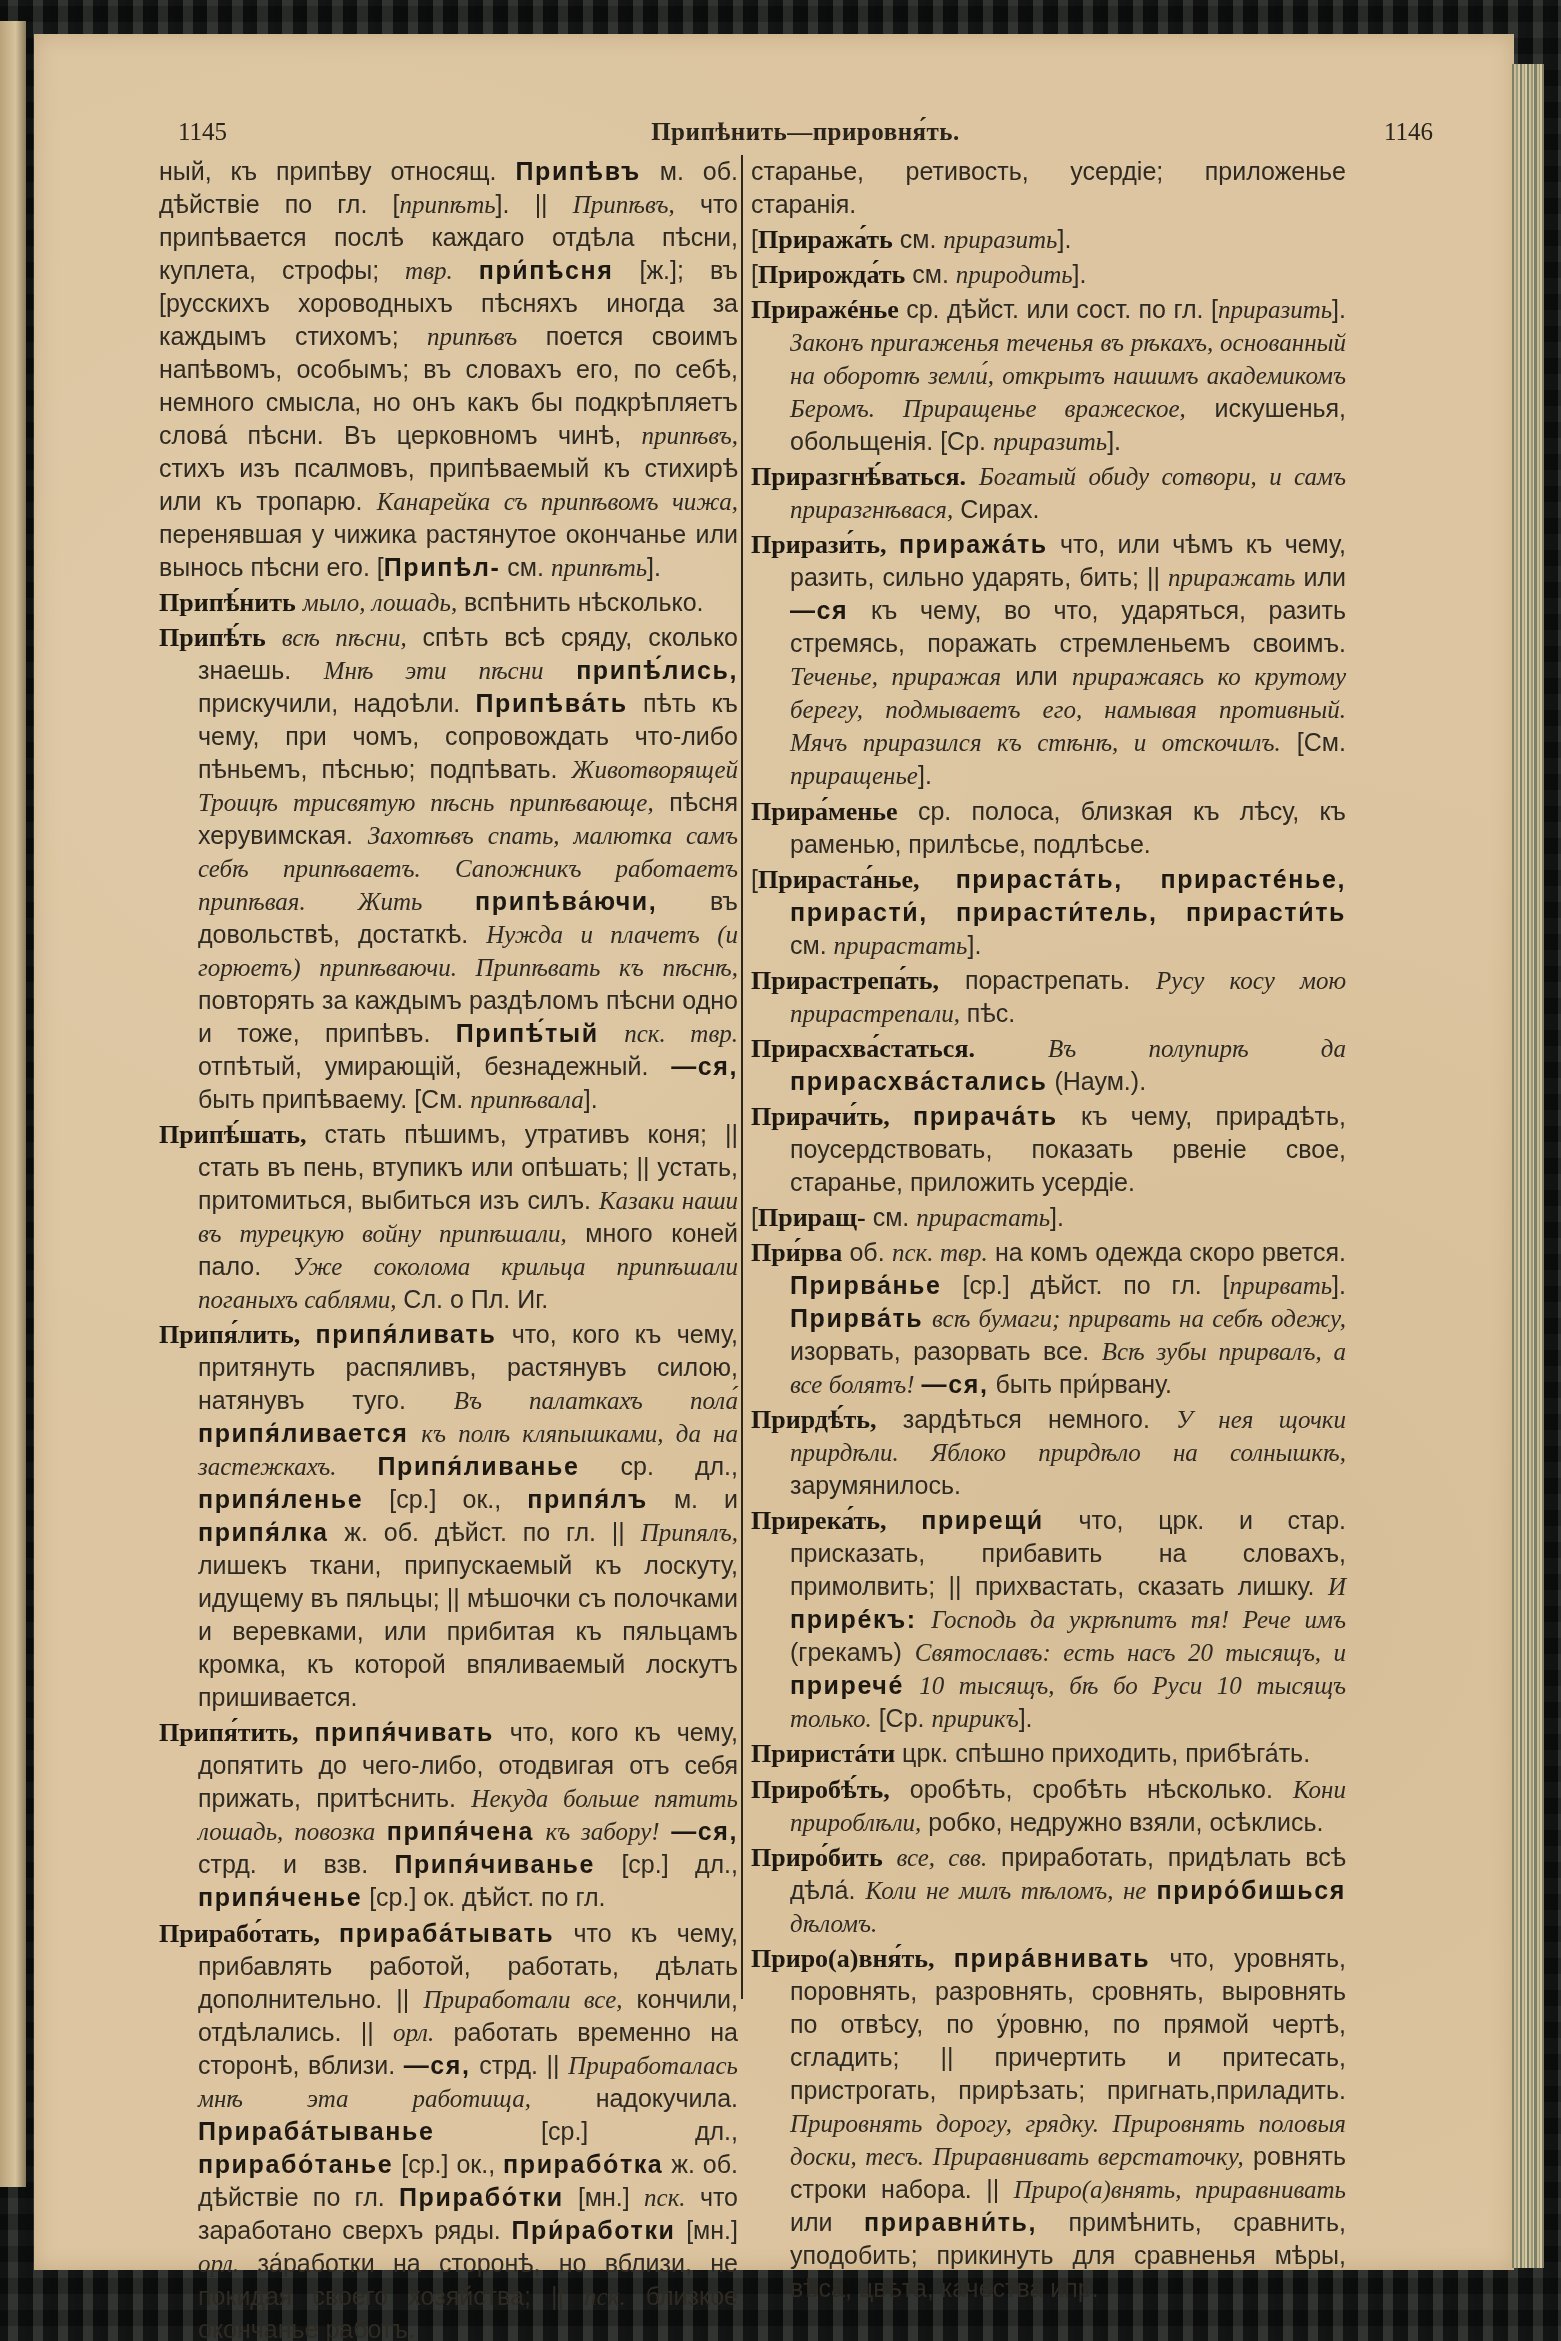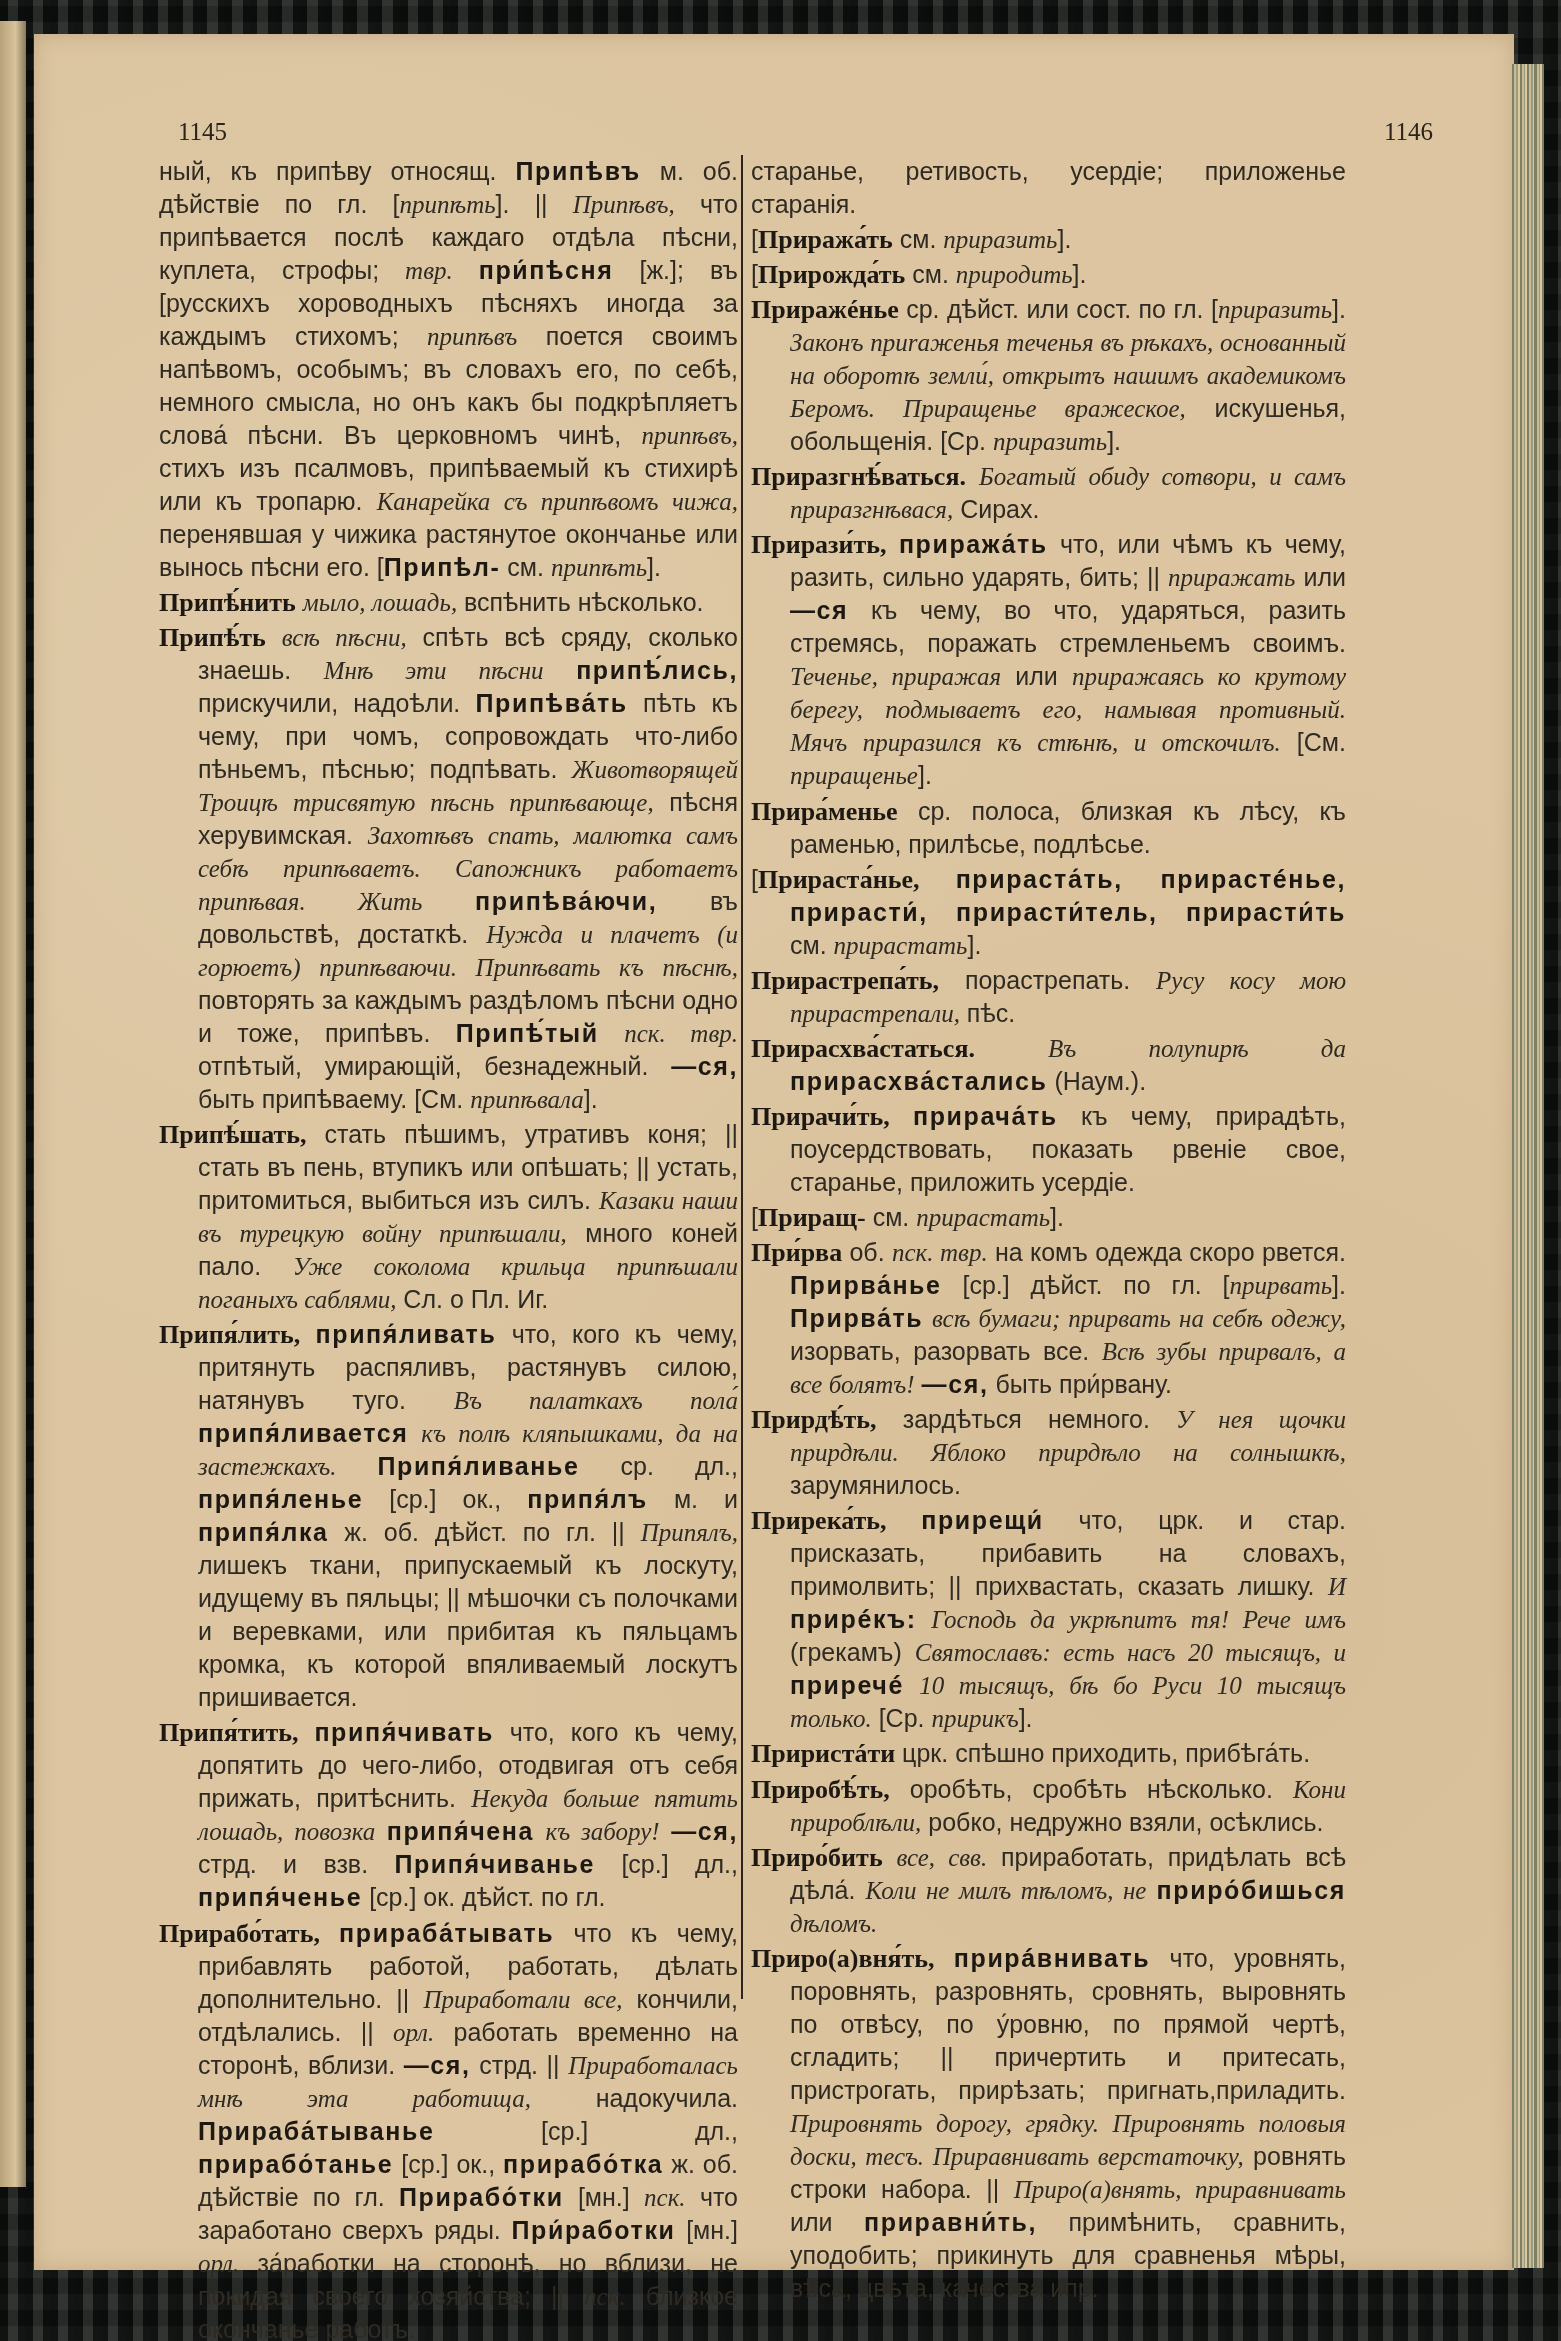--- a/index.html
+++ b/index.html
@@ -56,20 +56,21 @@
 </style>
 </head>
 <body>
 
 <div class="left-edge"></div>
 <div class="page"></div>
 <div class="page-stack"></div>
 
 <div class="running-head">
   <span class="folio-left">1145</span>
+  <span class="head-title">Припѣнить—прировня́ть.</span>
   <span class="folio-right">1146</span>
 </div>
 
 <div class="column col-left">
     <div class="entry cont"><span>ный, къ припѣву относящ. </span><span class="bd">Припѣвъ</span><span> м. об. дѣйствіе по гл. [</span><span class="it">припѣть</span><span>]. || </span><span class="it">Припѣвъ,</span><span> что припѣвается послѣ каждаго отдѣла пѣсни, куплета, строфы; </span><span class="it">твр.</span><span> </span><span class="bd">при́пѣсня</span><span> [ж.]; въ [русскихъ хороводныхъ пѣсняхъ иногда за каждымъ стихомъ; </span><span class="it">припѣвъ</span><span> поется своимъ напѣвомъ, особымъ; въ словахъ его, по себѣ, немного смысла, но онъ какъ бы подкрѣпляетъ слова́ пѣсни. Въ церковномъ чинѣ, </span><span class="it">припѣвъ,</span><span> стихъ изъ псалмовъ, припѣваемый къ стихирѣ или къ тропарю. </span><span class="it">Канарейка съ припѣвомъ чижа,</span><span> перенявшая у чижика растянутое окончанье или вынось пѣсни его. [</span><span class="bd">Припѣл-</span><span> см. </span><span class="it">припѣть</span><span>].</span></div>
     <div class="entry"><span class="hw">Припѣ́нить</span><span> </span><span class="it">мыло, лошадь,</span><span> вспѣнить нѣсколько.</span></div>
     <div class="entry"><span class="hw">Припѣ́ть</span><span> </span><span class="it">всѣ пѣсни,</span><span> спѣть всѣ сряду, сколько знаешь. </span><span class="it">Мнѣ эти пѣсни</span><span> </span><span class="bd">припѣ́лись,</span><span> прискучили, надоѣли. </span><span class="bd">Припѣва́ть</span><span> пѣть къ чему, при чомъ, сопровождать что-либо пѣньемъ, пѣснью; подпѣвать. </span><span class="it">Животворящей Троицѣ трисвятую пѣснь припѣвающе,</span><span> пѣсня херувимская. </span><span class="it">Захотѣвъ спать, малютка самъ себѣ припѣваетъ. Сапожникъ работаетъ припѣвая. Жить</span><span> </span><span class="bd">припѣва́ючи,</span><span> въ довольствѣ, достаткѣ. </span><span class="it">Нужда и плачетъ (и горюетъ) припѣваючи. Припѣвать къ пѣснѣ,</span><span> повторять за каждымъ раздѣломъ пѣсни одно и тоже, припѣвъ. </span><span class="bd">Припѣ́тый</span><span> </span><span class="it">пск. твр.</span><span> отпѣтый, умирающій, безнадежный. </span><span class="bd">—ся,</span><span> быть припѣваему. [См. </span><span class="it">припѣвала</span><span>].</span></div>
     <div class="entry"><span class="hw">Припѣ́шать,</span><span> стать пѣшимъ, утративъ коня; || стать въ пень, втупикъ или опѣшать; || устать, притомиться, выбиться изъ силъ. </span><span class="it">Казаки наши въ турецкую войну припѣшали,</span><span> много коней пало. </span><span class="it">Уже соколома крильца припѣшали поганыхъ саблями,</span><span> Сл. о Пл. Иг.</span></div>
     <div class="entry"><span class="hw">Припя́лить,</span><span> </span><span class="bd">припя́ливать</span><span> что, кого къ чему, притянуть распяливъ, растянувъ силою, натянувъ туго. </span><span class="it">Въ палаткахъ пола́</span><span> </span><span class="bd">припя́ливается</span><span> </span><span class="it">къ полѣ кляпышками, да на застежкахъ.</span><span> </span><span class="bd">Припя́ливанье</span><span> ср. дл., </span><span class="bd">припя́ленье</span><span> [ср.] ок., </span><span class="bd">припя́лъ</span><span> м. и </span><span class="bd">припя́лка</span><span> ж. об. дѣйст. по гл. || </span><span class="it">Припялъ,</span><span> лишекъ ткани, припускаемый къ лоскуту, идущему въ пяльцы; || мѣшочки съ полочками и веревками, или прибитая къ пяльцамъ кромка, къ которой впяливаемый лоскутъ пришивается.</span></div>
     <div class="entry"><span class="hw">Припя́тить,</span><span> </span><span class="bd">припя́чивать</span><span> что, кого къ чему, допятить до чего-либо, отодвигая отъ себя прижать, притѣснить. </span><span class="it">Некуда больше пятить лошадь, повозка</span><span> </span><span class="bd">припя́чена</span><span> </span><span class="it">къ забору!</span><span> </span><span class="bd">—ся,</span><span> стрд. и взв. </span><span class="bd">Припя́чиванье</span><span> [ср.] дл., </span><span class="bd">припя́ченье</span><span> [ср.] ок. дѣйст. по гл.</span></div>

